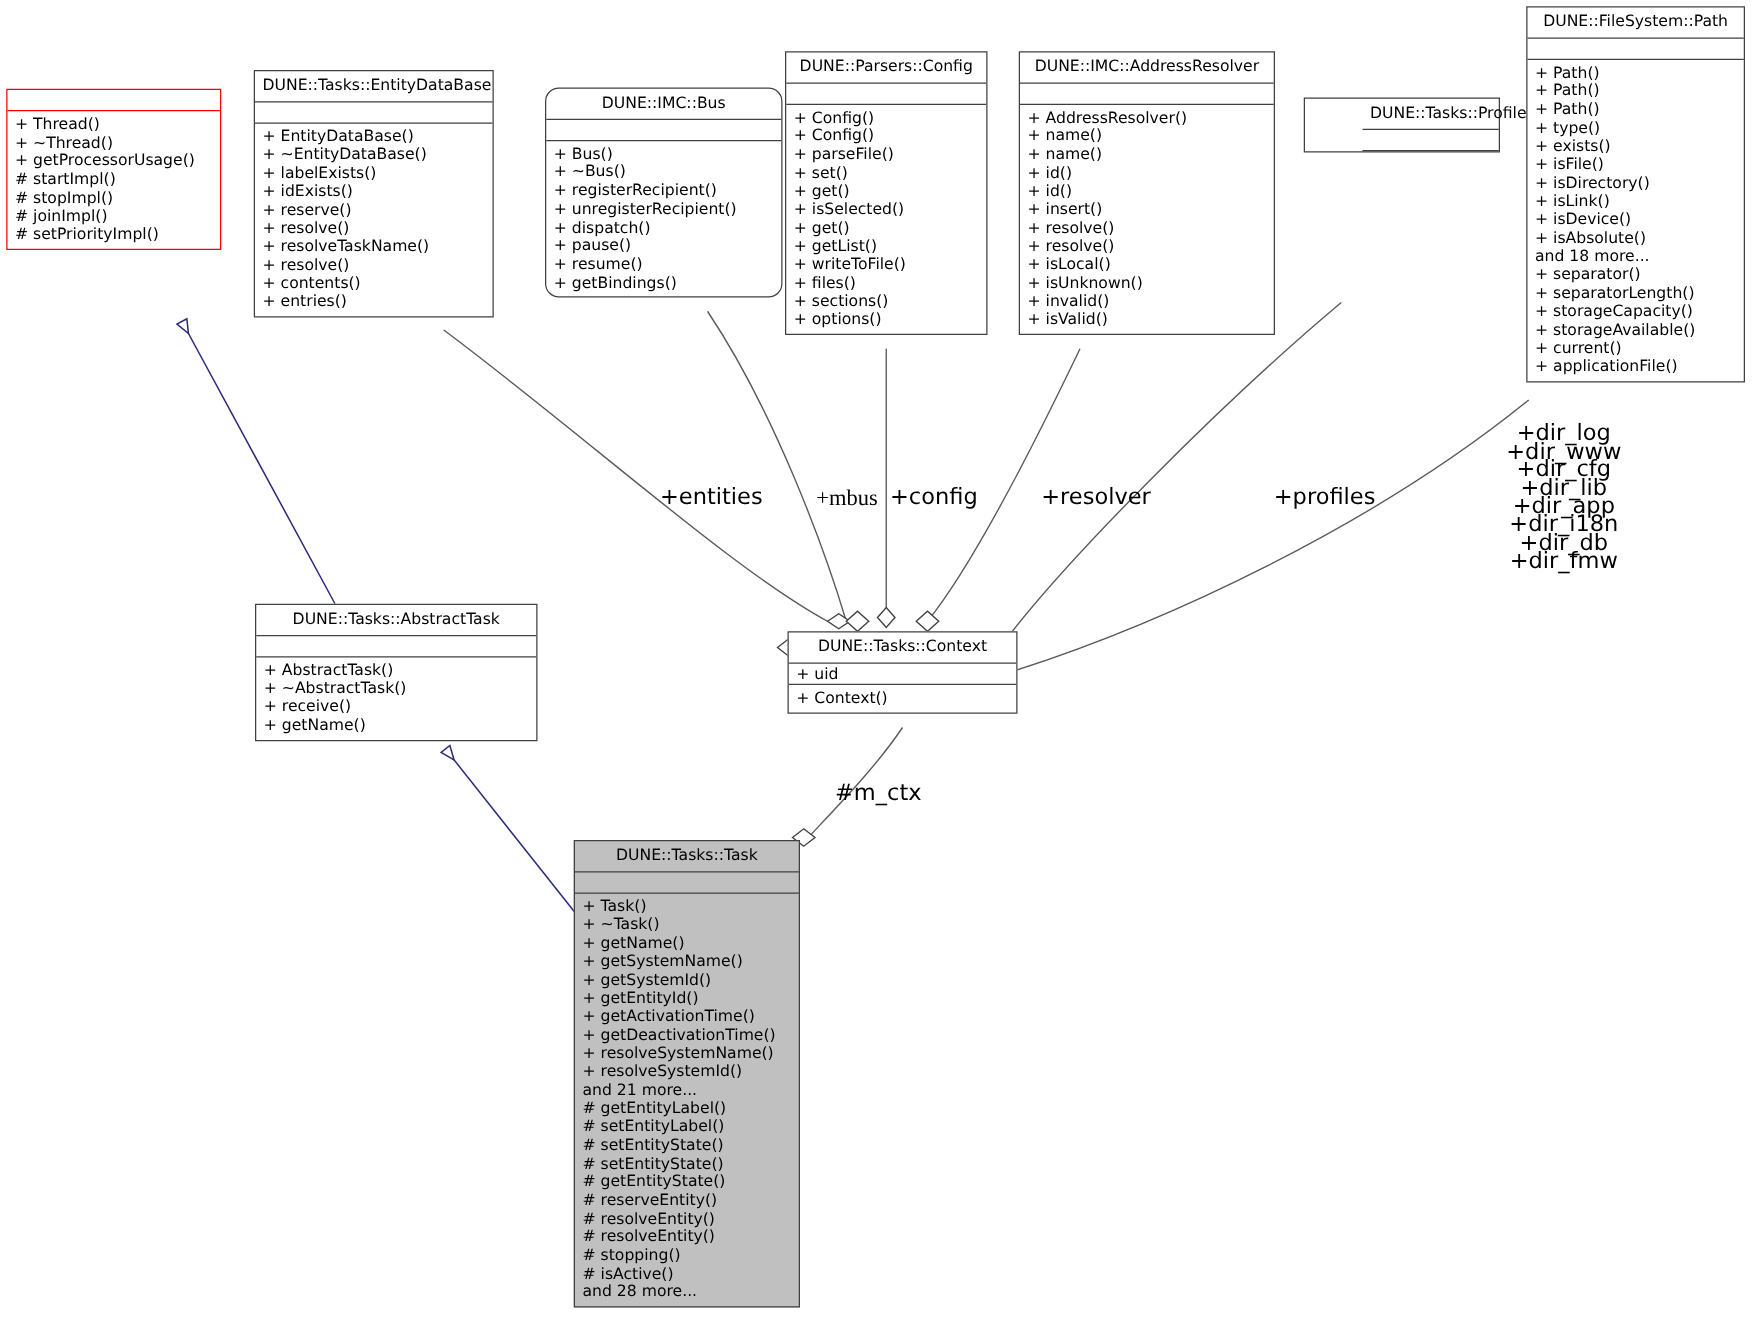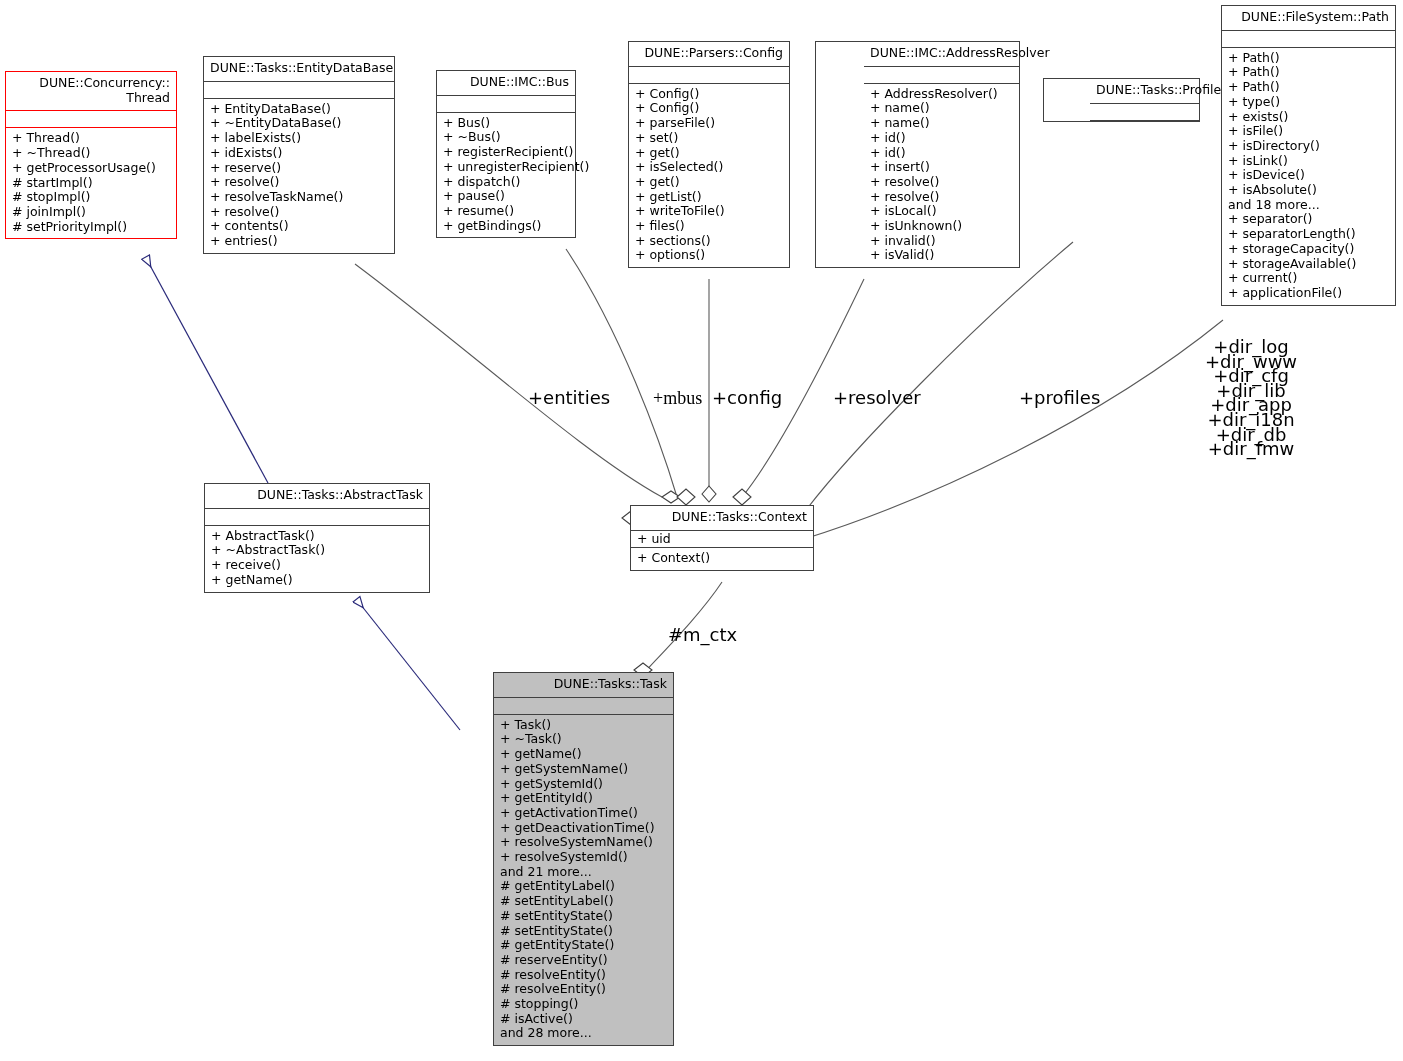--- a/index.html
+++ b/index.html
@@ -34,25 +34,24 @@
     font-size: 12.5px;
     line-height: 14.7px;
     color: #000000;
     z-index: 5;
   }
   .umlbox.red {
     border-color: #ff0000;
   }
   .umlbox.shaded {
     background: #c0c0c0;
-    margin-left: 34px;
   }
   .uml-title {
     box-sizing: border-box;
-    text-align: right;
+    text-align: center;
     padding: 4px 6px 5px 6px;
     border-bottom: 1px solid #404040;
     white-space: pre-line;
   }
   .umlbox.red .uml-title {
     border-bottom-color: #ff0000;
   }
   .uml-attrs {
     box-sizing: border-box;
     border-bottom: 1px solid #404040;
@@ -130,22 +129,20 @@
       <polygon points="634,670 643,663 652,670 643,677"></polygon>
     </g>
 
     <g stroke="#2a2a7a" stroke-width="1.2" fill="none">
       <path d="M268,483 L146,258" marker-end="url(#hollowArrow)"></path>
       <path d="M460,730 L357,600" marker-end="url(#hollowArrow)"></path>
     </g>
   </svg>
 
   <div class="umlbox red" style="left:5px; top:71px; width:172px;">
-    <div class="uml-title">DUNE::Concurrency::
-Thread</div>
     <div class="uml-attrs"></div>
     <div class="uml-ops">
         <div class="uml-row">+ Thread()</div>
         <div class="uml-row">+ ~Thread()</div>
         <div class="uml-row">+ getProcessorUsage()</div>
         <div class="uml-row"># startImpl()</div>
         <div class="uml-row"># stopImpl()</div>
         <div class="uml-row"># joinImpl()</div>
         <div class="uml-row"># setPriorityImpl()</div>
       </div>
@@ -161,21 +158,21 @@
         <div class="uml-row">+ idExists()</div>
         <div class="uml-row">+ reserve()</div>
         <div class="uml-row">+ resolve()</div>
         <div class="uml-row">+ resolveTaskName()</div>
         <div class="uml-row">+ resolve()</div>
         <div class="uml-row">+ contents()</div>
         <div class="uml-row">+ entries()</div>
       </div>
   </div>
 
-  <div class="umlbox" style="left:436px; top:70px; width:140px;">
+  <div class="umlbox" style="left:436px; top:70px; width:190px;border-radius:11px;">
     <div class="uml-title">DUNE::IMC::Bus</div>
     <div class="uml-attrs"></div>
     <div class="uml-ops">
         <div class="uml-row">+ Bus()</div>
         <div class="uml-row">+ ~Bus()</div>
         <div class="uml-row">+ registerRecipient()</div>
         <div class="uml-row">+ unregisterRecipient()</div>
         <div class="uml-row">+ dispatch()</div>
         <div class="uml-row">+ pause()</div>
         <div class="uml-row">+ resume()</div>
@@ -195,21 +192,21 @@
         <div class="uml-row">+ isSelected()</div>
         <div class="uml-row">+ get()</div>
         <div class="uml-row">+ getList()</div>
         <div class="uml-row">+ writeToFile()</div>
         <div class="uml-row">+ files()</div>
         <div class="uml-row">+ sections()</div>
         <div class="uml-row">+ options()</div>
       </div>
   </div>
 
-  <div class="umlbox" style="left:815px; top:41px; width:205px;padding-left:48px;">
+  <div class="umlbox" style="left:815px; top:41px; width:205px;">
     <div class="uml-title">DUNE::IMC::AddressResolver</div>
     <div class="uml-attrs"></div>
     <div class="uml-ops">
         <div class="uml-row">+ AddressResolver()</div>
         <div class="uml-row">+ name()</div>
         <div class="uml-row">+ name()</div>
         <div class="uml-row">+ id()</div>
         <div class="uml-row">+ id()</div>
         <div class="uml-row">+ insert()</div>
         <div class="uml-row">+ resolve()</div>

